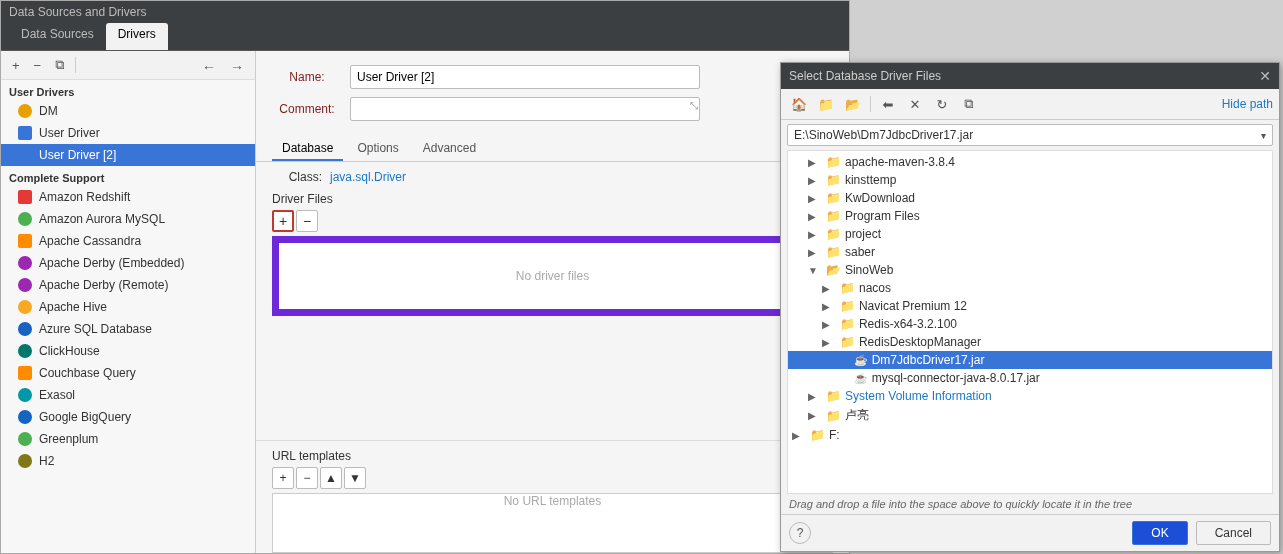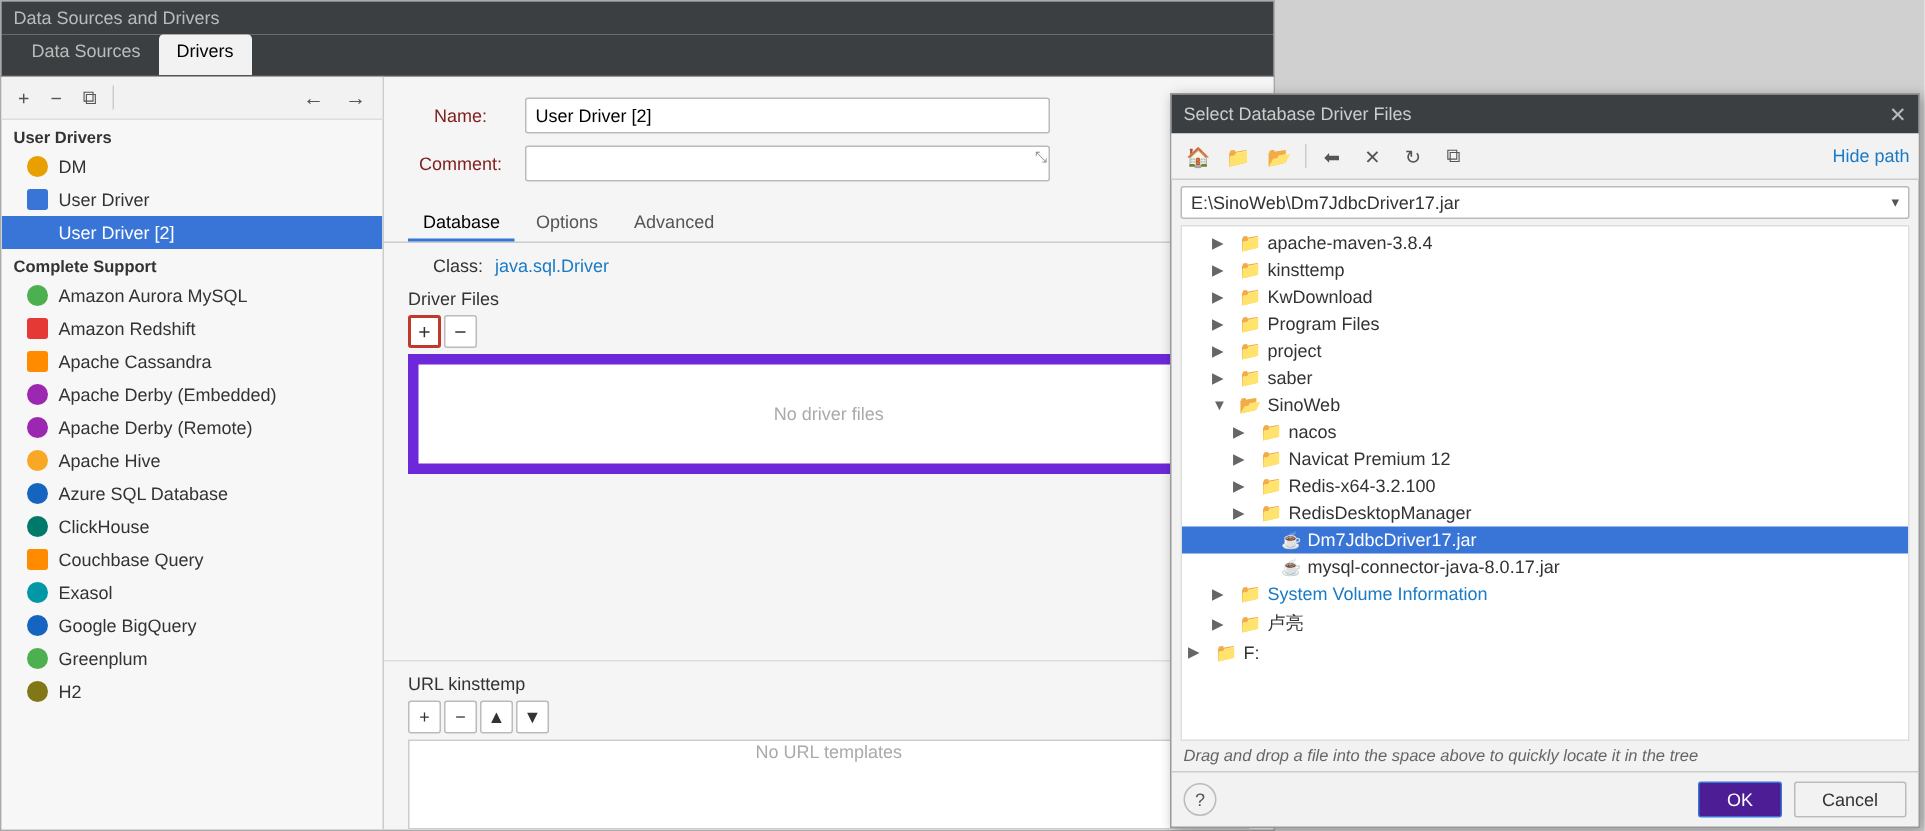--- a/index.html
+++ b/index.html
@@ -392,21 +392,21 @@
     .dialog-btn {
       padding: 4px 18px;
       border: 1px solid #bbb;
       border-radius: 2px;
       background: #f2f2f2;
       cursor: pointer;
       font-size: 12px;
       color: #333;
     }
     .dialog-btn.primary {
-      background: #4c1d95;
+      background: #1d4ed8;
       color: #fff;
       border-color: #3875d7;
     }
 
     .help-btn {
       width: 22px; height: 22px;
       border: 1px solid #bbb;
       border-radius: 50%;
       background: #f2f2f2;
       cursor: pointer;
@@ -455,29 +455,29 @@
         <div class="sidebar-item selected">
           <span class="item-icon">
               <span class="db-icon user"></span>
             </span>
           <span>User Driver [2]</span>
         </div>
 
         <div class="sidebar-section-label">Complete Support</div>
         <div class="sidebar-item">
           <span class="item-icon">
+              <span class="db-icon red"></span>
+            </span>
+          <span>Amazon Redshift</span>
+        </div>
+        <div class="sidebar-item">
+          <span class="item-icon">
               <span class="db-icon green"></span>
             </span>
           <span>Amazon Aurora MySQL</span>
-        </div>
-        <div class="sidebar-item">
-          <span class="item-icon">
-              <span class="db-icon red"></span>
-            </span>
-          <span>Amazon Redshift</span>
         </div>
         <div class="sidebar-item">
           <span class="item-icon">
               <span class="db-icon orange"></span>
             </span>
           <span>Apache Cassandra</span>
         </div>
         <div class="sidebar-item">
           <span class="item-icon">
               <span class="db-icon purple"></span>
@@ -572,21 +572,21 @@
         <div class="driver-files-toolbar">
           <button class="dft-btn">+</button>
           <button class="dft-btn minus">−</button>
         </div>
         <div class="driver-files-area">
           <span>No driver files</span>
         </div>
       </div>
 
       <div class="url-templates-section">
-        <div class="section-title">URL kinsttemp</div>
+        <div class="section-title">URL templates</div>
         <div class="url-toolbar">
           <button class="url-btn">+</button>
           <button class="url-btn">−</button>
           <button class="url-btn">▲</button>
           <button class="url-btn">▼</button>
         </div>
         <div class="url-area">
           <span>No URL templates</span>
         </div>
       </div>

